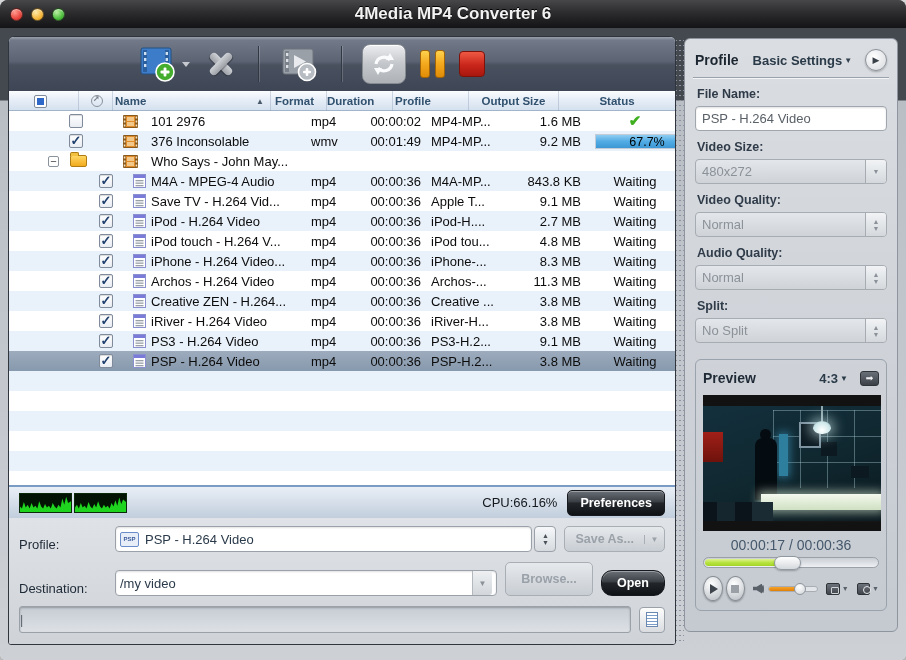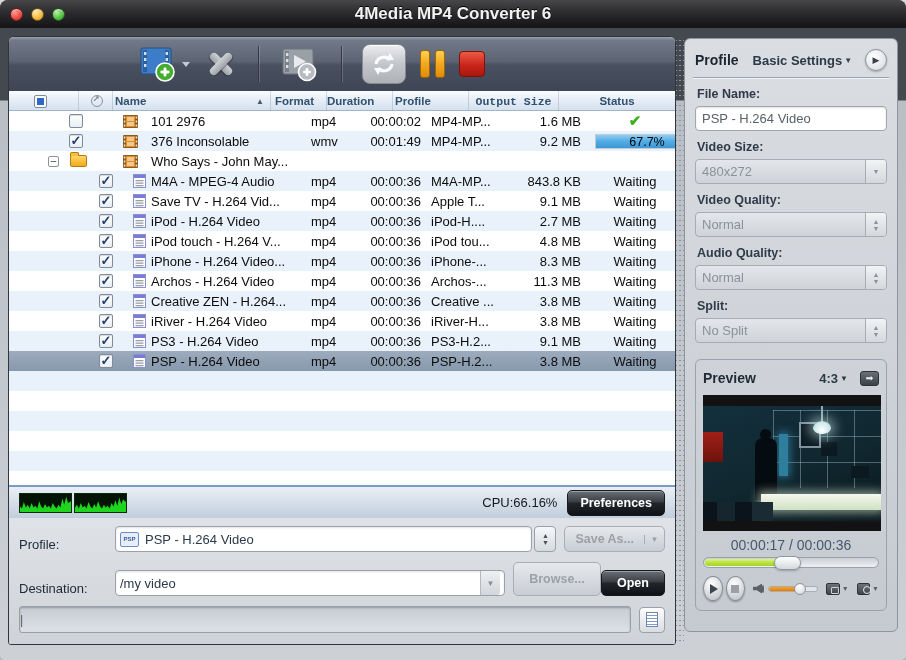--- a/index.html
+++ b/index.html
@@ -273,21 +273,21 @@
       <div class="c">
           <span class="link-icon"></span>
         </div>
       <div class="c c3">
         <span>Name</span>
         <span class="sort-arrow">▲</span>
       </div>
       <div class="c c4">Format</div>
       <div class="c c5">Duration</div>
       <div class="c c6">Profile</div>
-      <div class="c" style="justify-content:center;font-family:Liberation Mono, monospace;">Output Size</div>
+      <div class="c" style="justify-content:center;">Output Size</div>
       <div class="c" style="justify-content:center;border-right:none;">Status</div>
     </div>
 
     <div class="tbody" id="tbody">
         <div class="trow grid">
           <div class="c c1">
             <span class="cbx"></span>
           </div>
           <div class="c c1">
             <span class="ticon">
@@ -627,21 +627,21 @@
           <span class="arr">▼</span>
         </div>
       </div>
       <div class="frow">
         <span class="flabel">Destination:</span>
         <div class="combo">
           <span>/my video</span>
           <span class="combo-arrow">▼</span>
         </div>
         <button class="btn-disabled" style="margin-left:8px;width:88px;justify-content:center;">Browse...</button>
-        <button class="btn-dark" style="margin-left:0;width:64px;justify-content:center;">Open</button>
+        <button class="btn-dark" style="margin-left:8px;width:64px;justify-content:center;border-radius:11px;">Open</button>
       </div>
       <div class="statusrow">
         <div class="status-field">
           <span class="sb-sep">|</span>
         </div>
         <div class="log-btn">
           <span class="log-icon"></span>
         </div>
       </div>
     </div>

